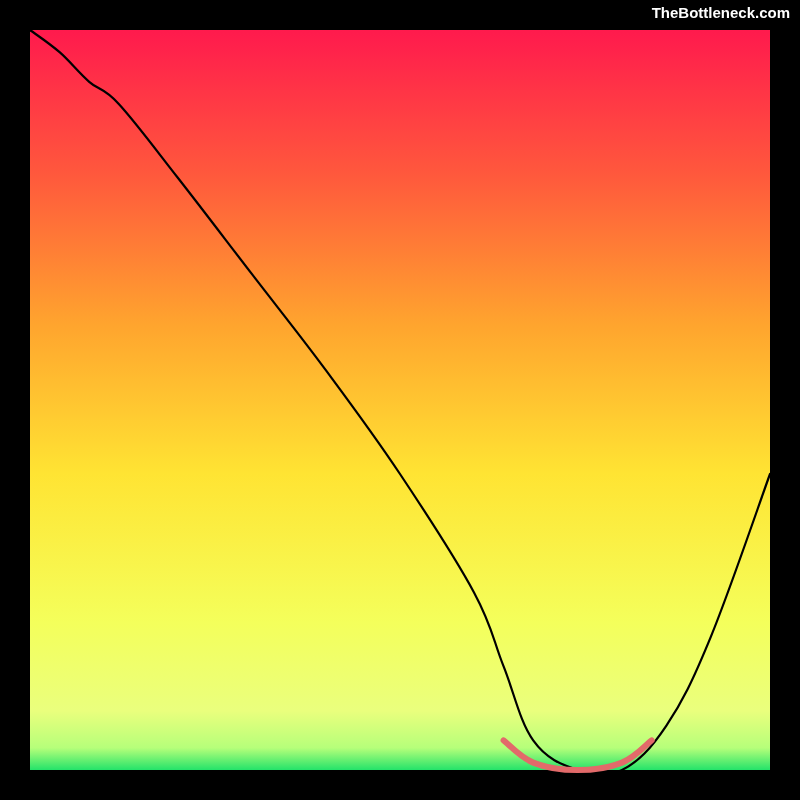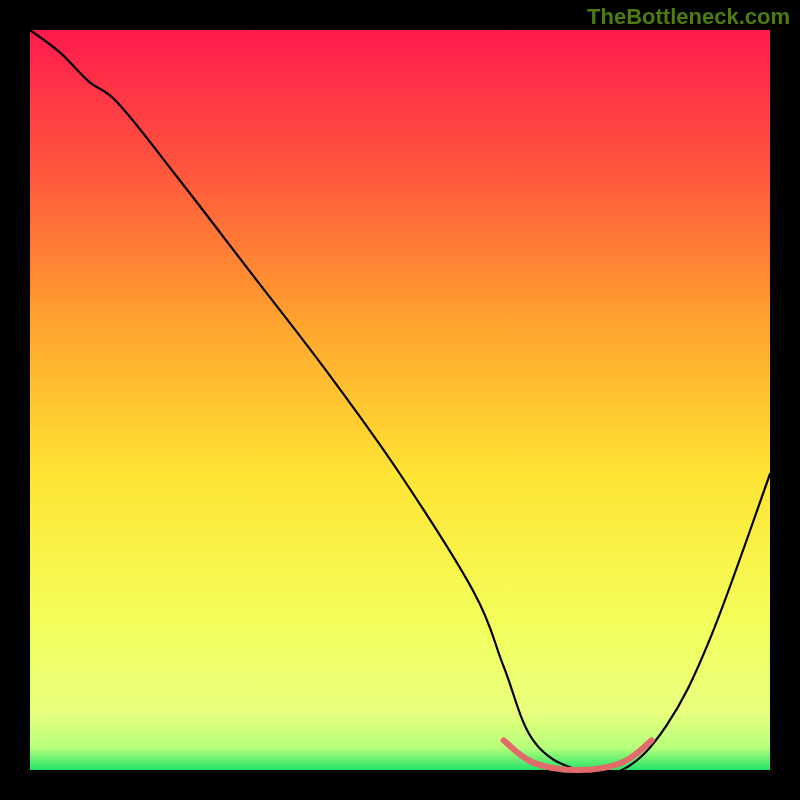--- a/index.html
+++ b/index.html
@@ -13,23 +13,23 @@
   .frame {
     position: relative;
     width: 800px;
     height: 800px;
     background: #000;
   }
   .watermark {
     position: absolute;
     top: 4px;
     right: 10px;
-    color: #4d7c0f;
+    color: #ffffff;
     font-family: Arial, "Helvetica Neue", Helvetica, sans-serif;
-    font-size: 22px;
+    font-size: 15px;
     font-weight: bold;
     letter-spacing: 0px;
     z-index: 10;
     text-align: right;
   }
   svg.plot {
     position: absolute;
     left: 0;
     top: 0;
     width: 800px;

